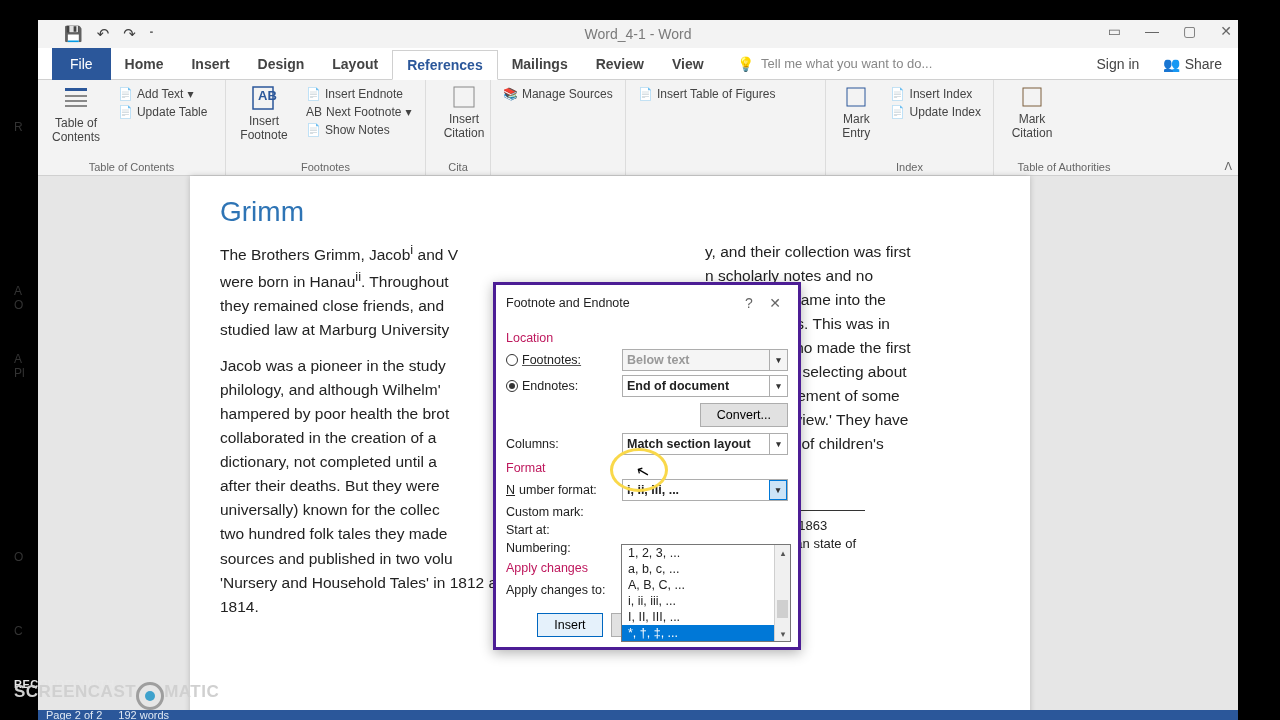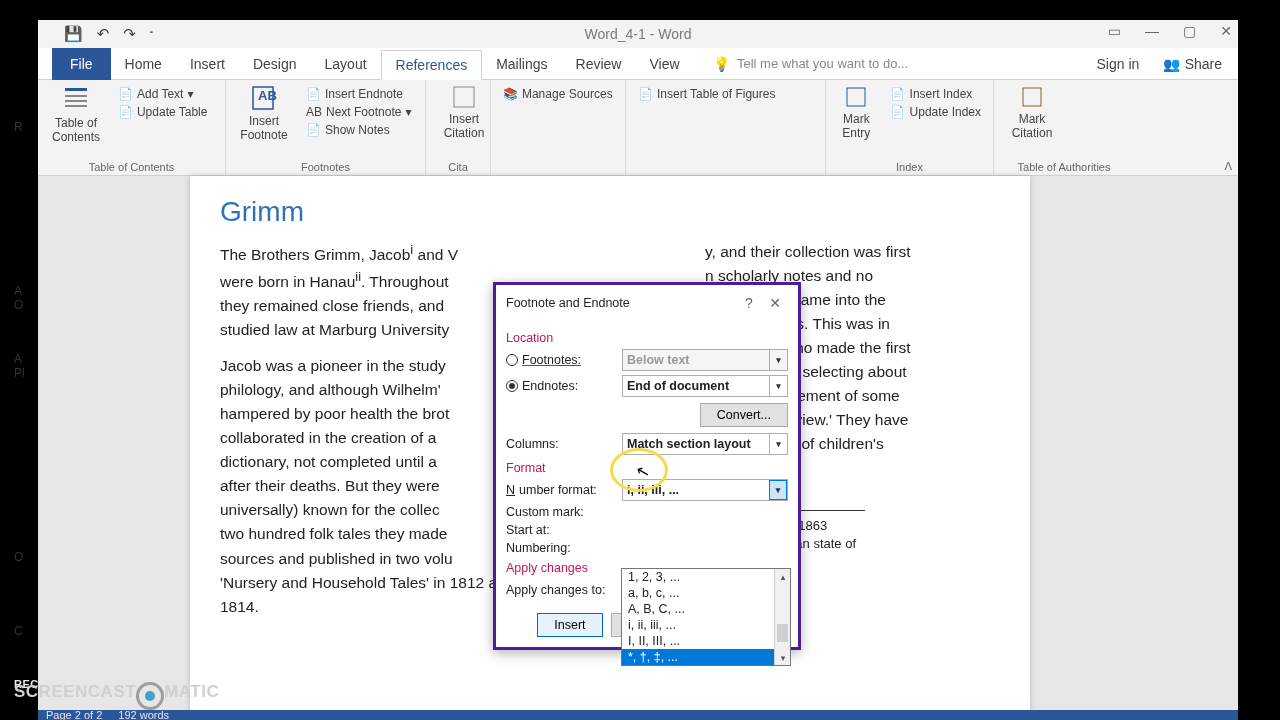--- a/index.html
+++ b/index.html
@@ -15,21 +15,21 @@
   
   .titlebar { height: 28px; background: #f3f3f3; display: flex; align-items: center; position: relative; }
   .qat { display: flex; align-items: center; gap: 14px; padding-left: 26px; }
   .qat span { color: #404040; font-size: 15px; }
   .wintitle { position: absolute; left: 50%; transform: translateX(-50%); color: #7a7a7a; font-size: 14px; }
   .wincontrols { position: absolute; right: 6px; top: 3px; display: flex; gap: 24px; color: #666; font-size: 14px; }
 
   
   .tabs { height: 32px; background: #fff; display: flex; align-items: center; padding-left: 14px; border-bottom: 1px solid #d0d0d0; position: relative; }
   .filetab { background: #2b579a; color: #fff; padding: 8px 18px; font-size: 14px; }
-  .tab { padding: 6px 14px; font-size: 14px; color: #444; cursor: pointer; }
+  .tab { padding: 6px 14px; font-size: 14px; color: #444; cursor: pointer; font-weight: bold; }
   .tab.active { background: #fff; border: 1px solid #d0d0d0; border-bottom: 1px solid #fff; color: #2b579a; position: relative; top: 1px; }
   .tellme { display: flex; align-items: center; gap: 6px; color: #888; font-size: 13px; margin-left: 20px; }
   .bulb { color: #f2b600; font-size: 14px; }
   .signshare { position: absolute; right: 16px; display: flex; gap: 24px; font-size: 14px; color: #444; }
 
   
   .ribbon { height: 96px; background: #f3f3f3; border-bottom: 1px solid #d0d0d0; display: flex; position: relative; }
   .group { border-right: 1px solid #dcdcdc; padding: 4px 8px 2px 8px; position: relative; display: flex; flex-direction: column; }
   .group-top { display: flex; align-items: flex-start; gap: 8px; }
   .group-label { text-align: center; color: #666; font-size: 11px; position: absolute; bottom: 2px; left: 0; right: 0; }
@@ -63,21 +63,21 @@
   .combo { flex: 1; border: 1px solid #adadad; height: 22px; display: flex; align-items: center; padding: 0 4px; position: relative; background: #fff; margin-left: 4px; font-weight: bold; }
   .combo.disabled { background: #f5f5f5; color: #999; }
   .combo .arrow { position: absolute; right: 0; top: 0; bottom: 0; width: 18px; border-left: 1px solid #adadad; display: flex; align-items: center; justify-content: center; font-size: 9px; color: #333; }
   .combo.blue .arrow { background: #cce4f7; border: 1px solid #0078d7; }
   .btn { border: 1px solid #adadad; background: #e1e1e1; padding: 4px 16px; font-size: 12.5px; cursor: pointer; }
   .btn.default { border: 1px solid #0067c0; background: #e5f1fb; color: #000; }
   .btn.disabled { color: #aaa; }
   .dlg-buttons { display: flex; gap: 8px; justify-content: center; margin-top: 12px; }
 
   
-  .dropdown { position: absolute; left: 125px; top: 259px; width: 170px; background: #fff; border: 1px solid #767676; z-index: 110; font-size: 12.5px; margin-top: 24px; }
+  .dropdown { position: absolute; left: 125px; top: 259px; width: 170px; background: #fff; border: 1px solid #767676; z-index: 110; font-size: 12.5px; }
   .dropdown .opt { padding: 1px 6px; cursor: pointer; }
   .dropdown .opt.selected { background: #0078d7; color: #fff; }
   .dropdown .sb { position: absolute; right: 0; top: 0; bottom: 0; width: 16px; background: #f0f0f0; border-left: 1px solid #cfcfcf; }
   .sb-btn { width: 16px; height: 15px; display: flex; align-items: center; justify-content: center; font-size: 9px; color: #555; cursor: pointer; }
   .sb-thumb { position: absolute; left: 2px; right: 2px; top: 55px; height: 18px; background: #cfcfcf; }
 
   
   .highlight { position: absolute; left: 610px; top: 448px; width: 58px; height: 44px; border: 3px solid #f9d84a; border-radius: 50%; z-index: 200; pointer-events: none; }
   .cursor { position: absolute; left: 636px; top: 462px; z-index: 300; font-size: 16px; transform: rotate(-15deg); pointer-events: none;}
 

